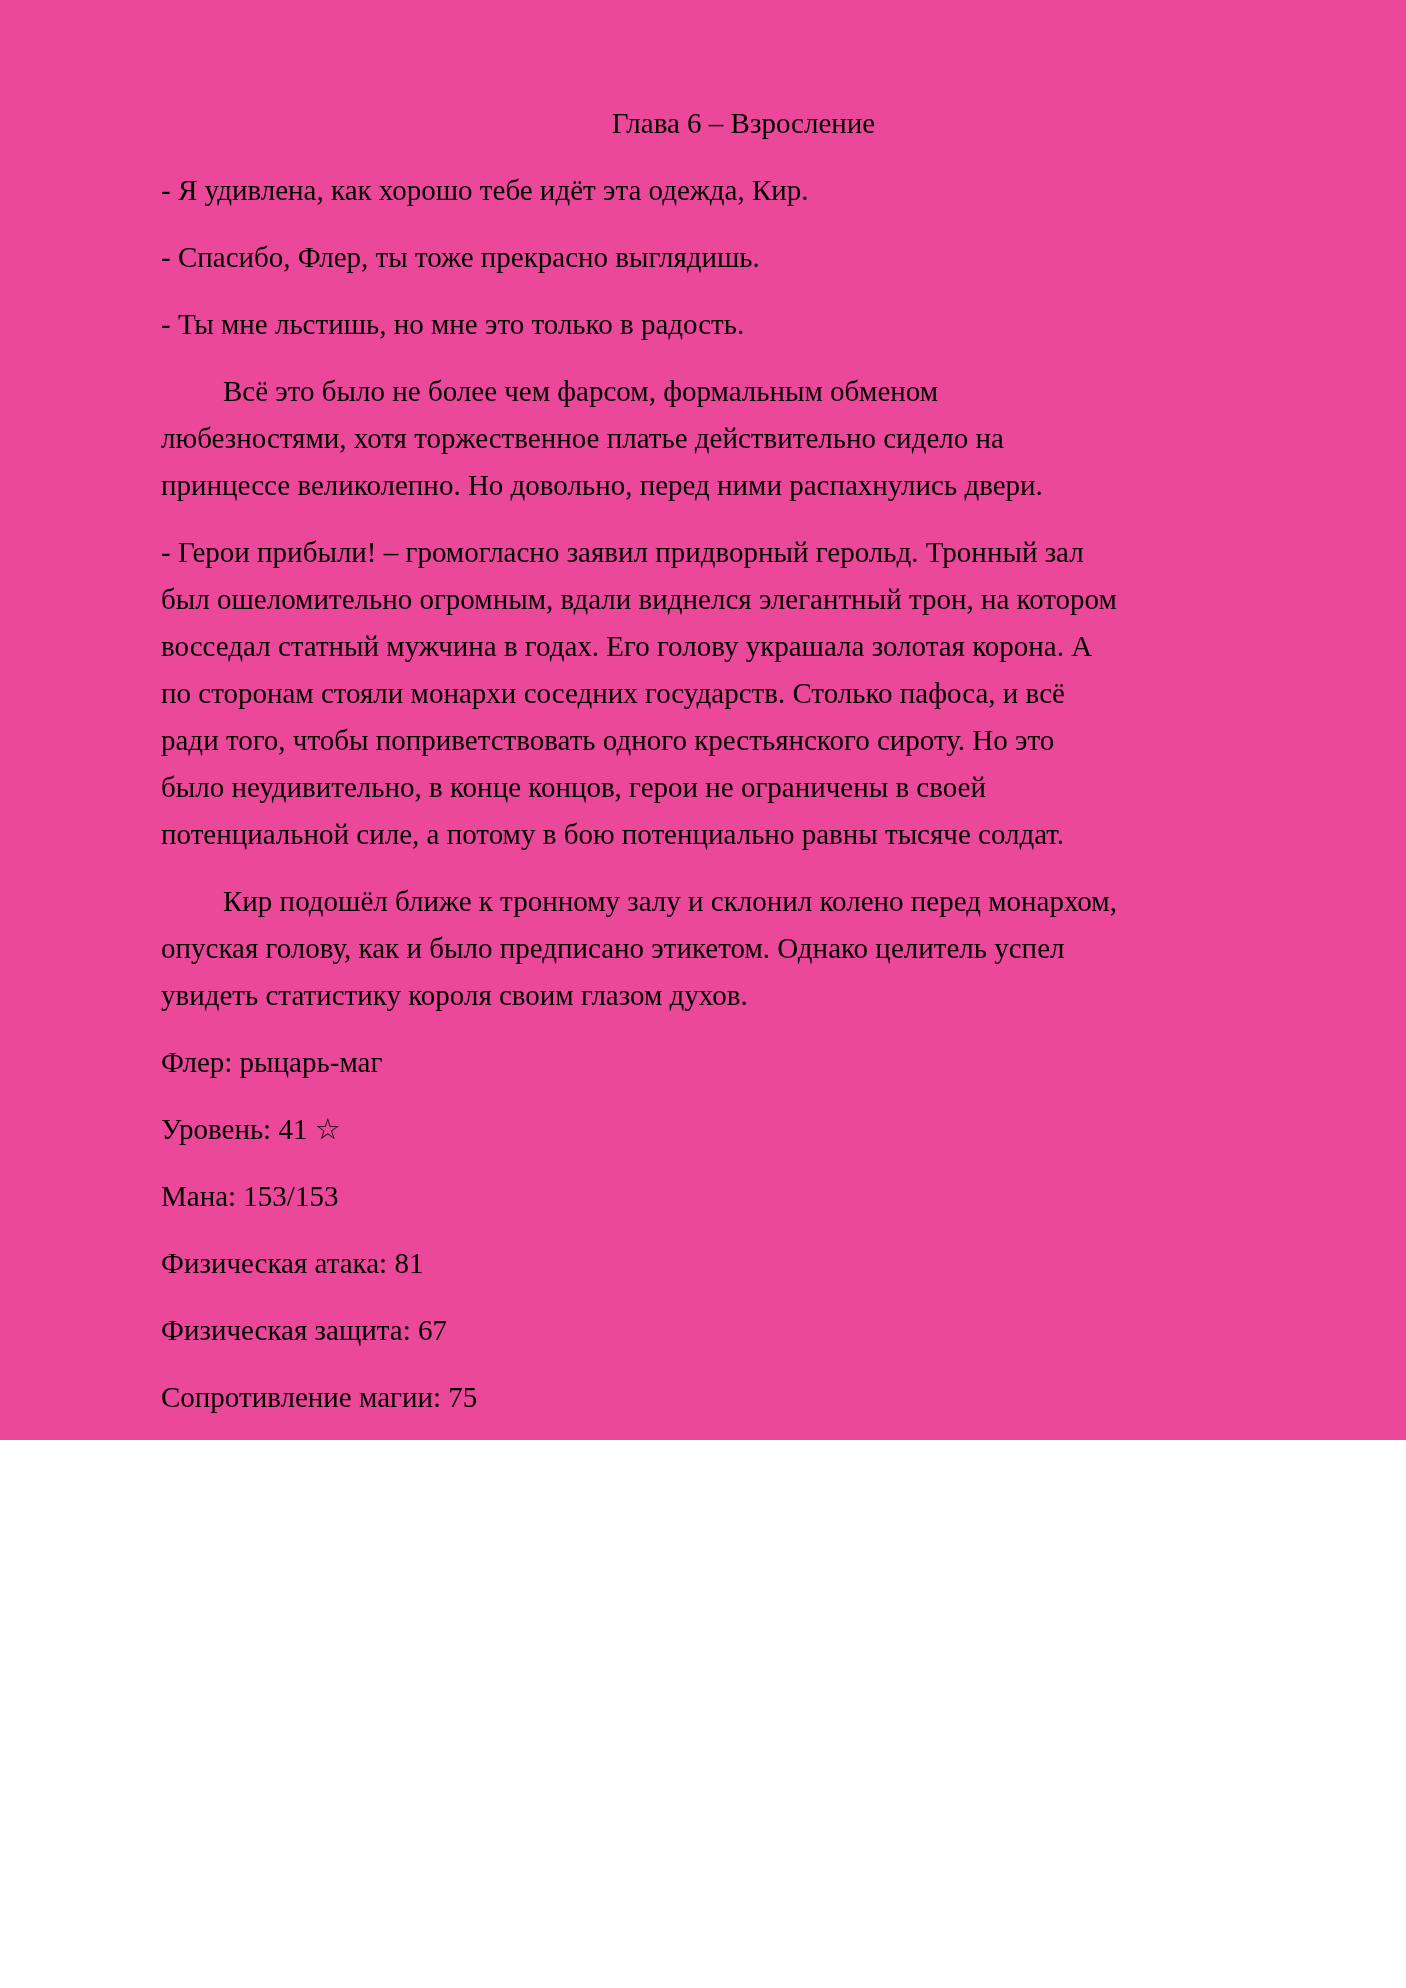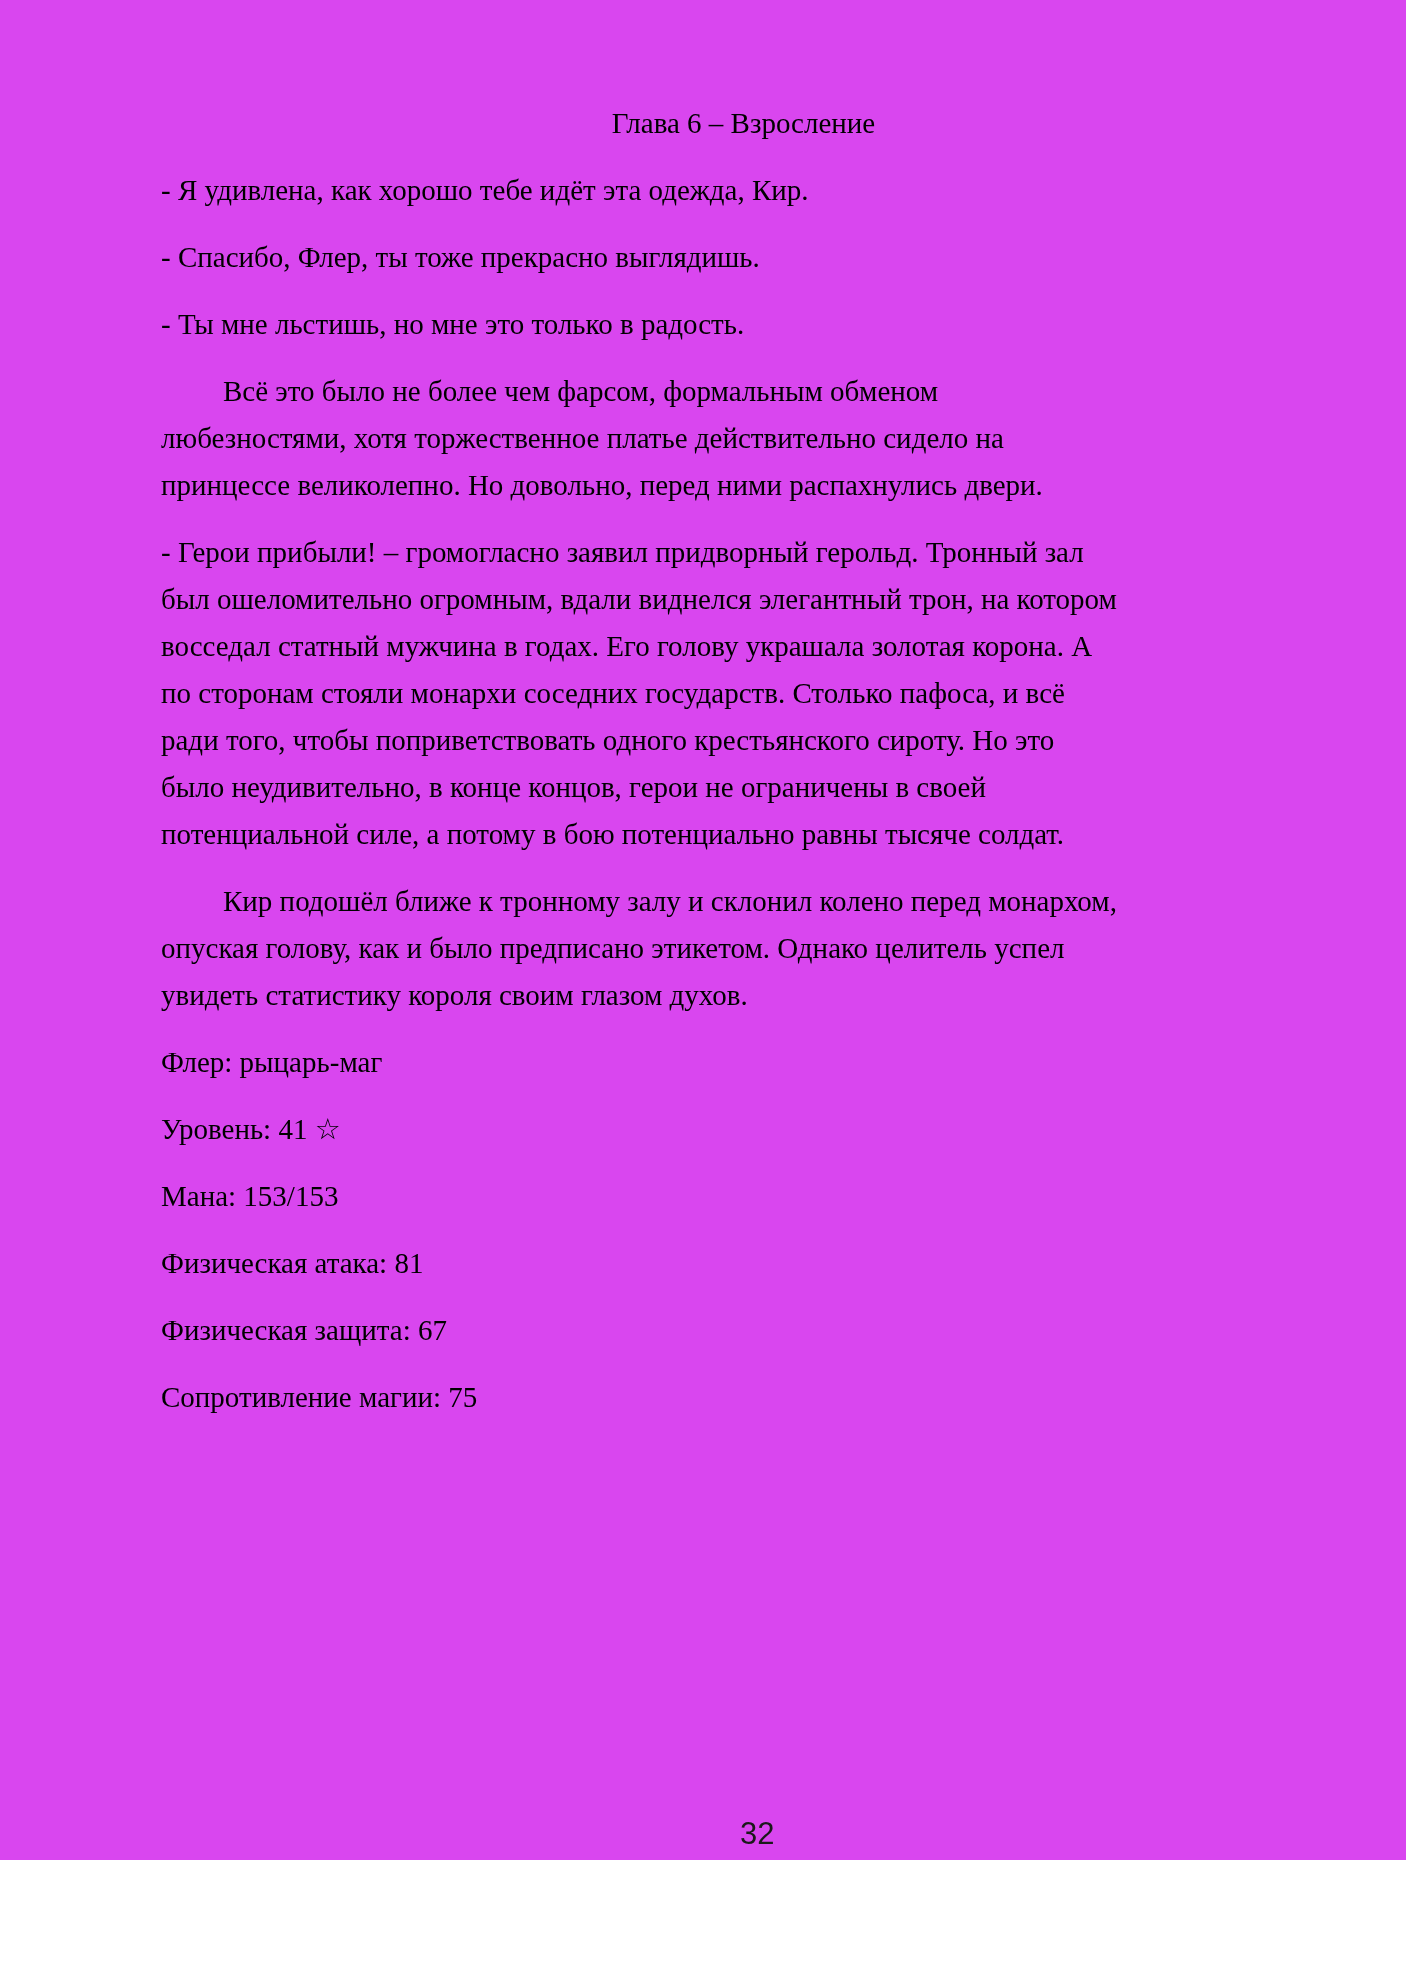--- a/index.html
+++ b/index.html
@@ -3,22 +3,22 @@
 <meta charset="utf-8">
 <style>
   html, body {
     margin: 0;
     padding: 0;
     background: #ffffff;
   }
   .page {
     position: relative;
     width: 1406px;
-    height: 1860px;
-    background: #d946ef;
+    height: 1440px;
+    background: #ec4899;
     box-sizing: border-box;
     padding: 100px 80px 0 161px;
     color: #000000;
     font-family: "Liberation Serif", "DejaVu Serif", serif;
     font-size: 29px;
     line-height: 47px;
     overflow: hidden;
   }
   .chapter-title {
     margin: 0 0 20px 0;

